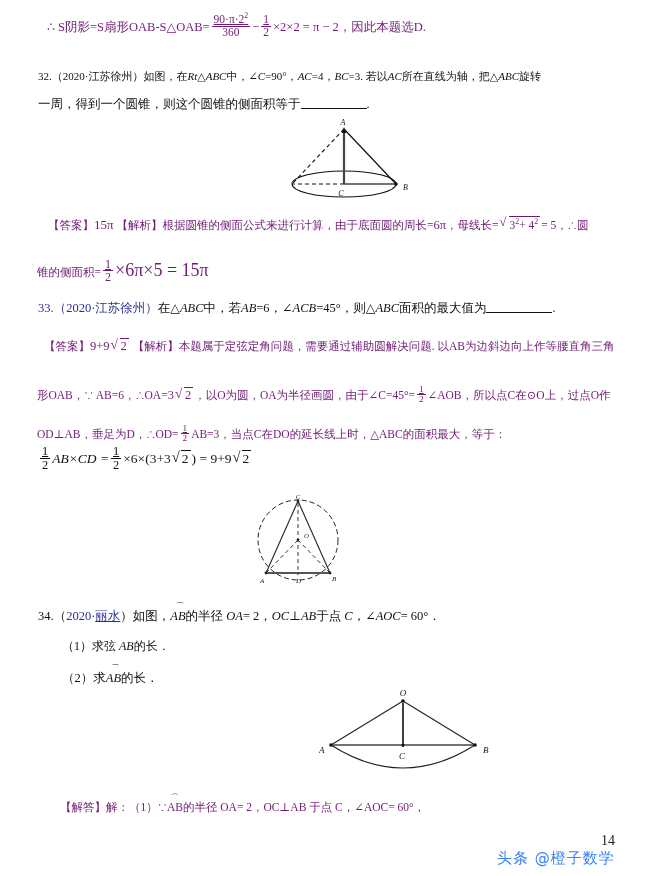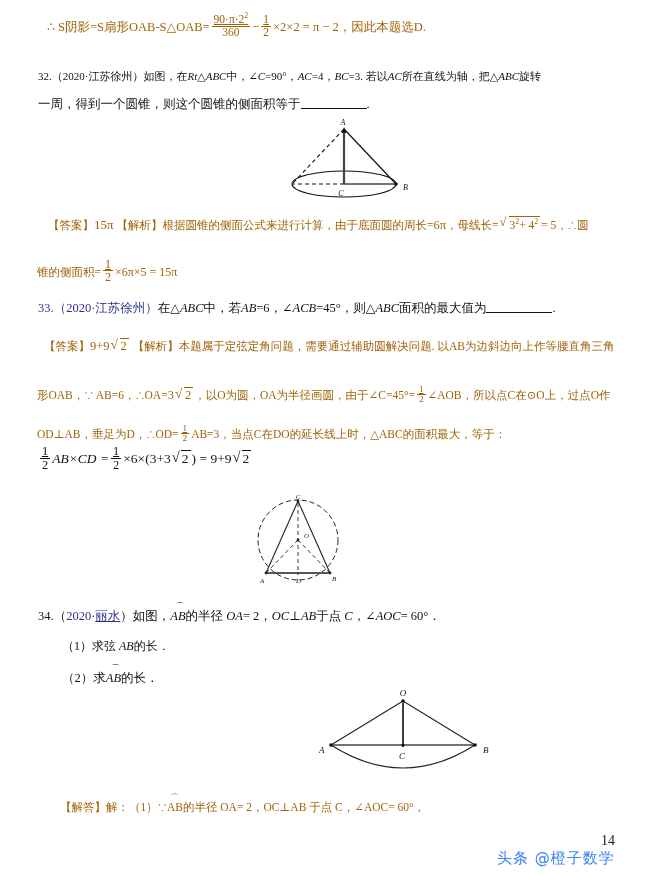--- a/index.html
+++ b/index.html
@@ -19,21 +19,21 @@
     position: relative;
     width: 656px;
     height: 876px;
     background: #fff;
   }
   .line {
     position: absolute;
     white-space: nowrap;
     line-height: 1.15;
   }
-  .red { color: #a16207; }
+  .red { color: #701a75; }
   .blue { color: #2b2f8f; }
   .black { color: #111; }
   .u { text-decoration: underline; }
   .ital { font-style: italic; }
 
   
   .frac {
     display: inline-block;
     vertical-align: -0.45em;
     text-align: center;
@@ -134,21 +134,21 @@
       <text x="66" y="78" font-size="8" font-style="italic" fill="#111" text-anchor="middle" font-family="Liberation Serif, serif">C</text>
       <text x="128" y="72" font-size="8" font-style="italic" fill="#111" font-family="Liberation Serif, serif">B</text>
     </svg>
   </div>
 
   <div class="line red" style="left:48px; top:216px; font-size:11.5px;">
     <span>【答案】</span><span style="font-size:13px;">15π</span>&nbsp;<span>【解析】</span><span>根据圆锥的侧面公式来进行计算，由于底面圆的周长=</span><span style="font-size:12.5px;">6π</span><span>，母线长=</span><span class="sqrt"><span class="rad"><span>3</span><sup class="ex">2</sup><span>+ 4</span><sup class="ex">2</sup></span></span><span>= 5</span><span>，∴圆</span>
   </div>
 
   <div class="line red" style="left:37px; top:258px; font-size:11.5px;">
-    <span>锥的侧面积=</span><span class="frac" style="font-size:12px;"><span class="num">1</span><span class="den">2</span></span><span style="font-size:12px;">×6π×5 = 15π</span>
+    <span>锥的侧面积=</span><span class="frac" style="font-size:12px;"><span class="num">1</span><span class="den">2</span></span><span style="font-size:18px;">×6π×5 = 15π</span>
   </div>
 
   <div class="line blue" style="left:38px; top:300px; font-size:12.5px;">
     <span>33.</span><span>（2020·江苏徐州）</span><span class="black">在△</span><span class="black ital">ABC</span><span class="black">中，若</span><span class="black ital">AB</span><span class="black">=6，∠</span><span class="black ital">ACB</span><span class="black">=45°，则△</span><span class="black ital">ABC</span><span class="black">面积的最大值为</span><span class="black blank"></span><span class="black">.</span>
   </div>
 
   <div class="line red" style="left:44px; top:338px; font-size:11.5px;">
     <span>【答案】</span><span style="font-size:12.5px;">9+9</span><span class="sqrt" style="font-size:12.5px;"><span class="rad">2</span></span>&nbsp;<span>【解析】</span><span>本题属于定弦定角问题，需要通过辅助圆解决问题. 以</span><span>AB</span><span>为边斜边向上作等腰直角三角</span>
   </div>
 

